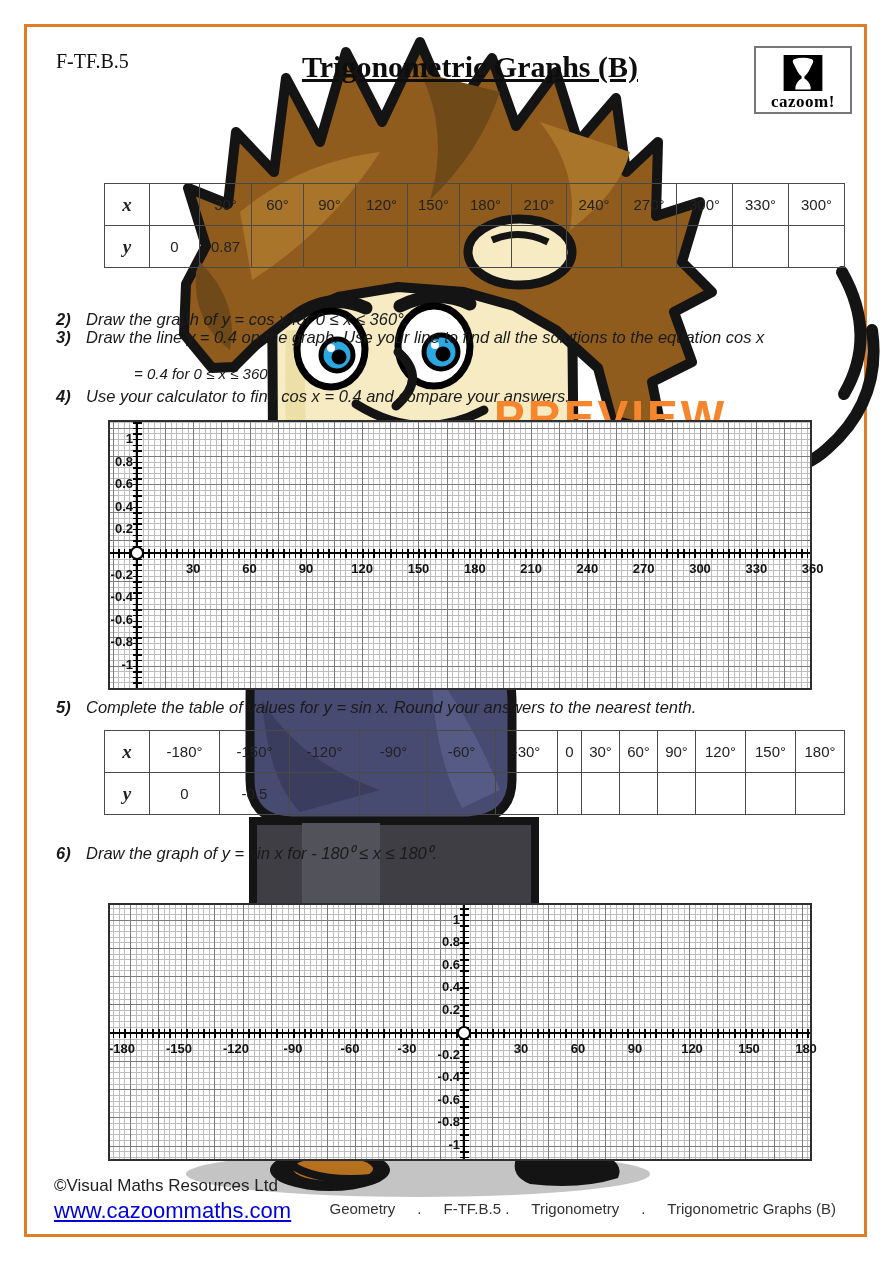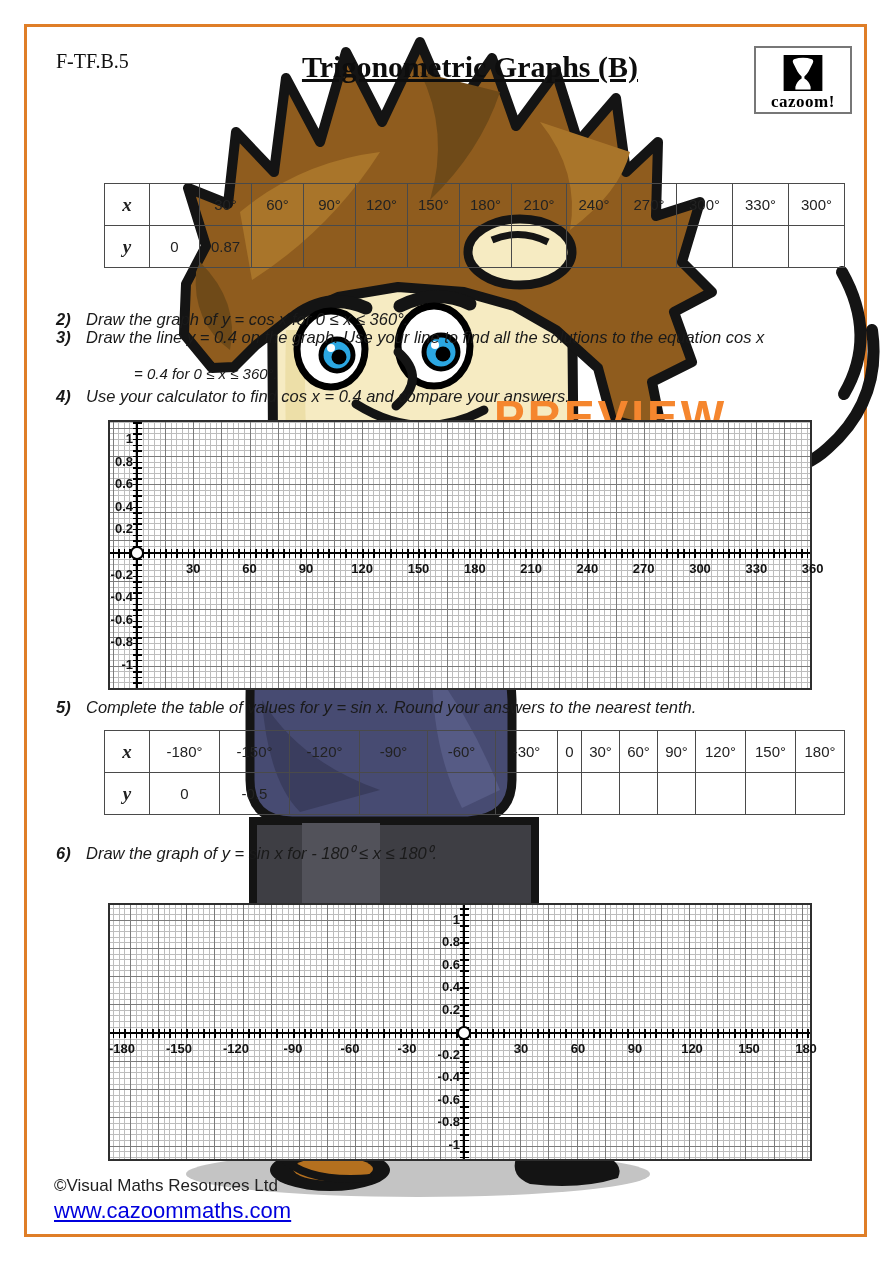--- a/index.html
+++ b/index.html
@@ -292,14 +292,15 @@
       <span class="tick-label x-tick-label" style="left: 411px; top: 136px;">30</span>
       <span class="tick-label x-tick-label" style="left: 468px; top: 136px;">60</span>
       <span class="tick-label x-tick-label" style="left: 525px; top: 136px;">90</span>
       <span class="tick-label x-tick-label" style="left: 582px; top: 136px;">120</span>
       <span class="tick-label x-tick-label" style="left: 639px; top: 136px;">150</span>
       <span class="tick-label x-tick-label" style="left: 696px; top: 136px;">180</span>
     </div>
 
   <div class="abs z2 footer-company">©Visual Maths Resources Ltd</div>
   <a class="abs z2 footer-link" href="#">www.cazoommaths.com</a>
+  <div class="abs z2 footer-trail"><span>Geometry</span><span>.</span><span>F-TF.B.5 .</span><span>Trigonometry</span><span>.</span><span>Trigonometric Graphs (B)</span></div>
 
 </div>
 
 </body></html>

